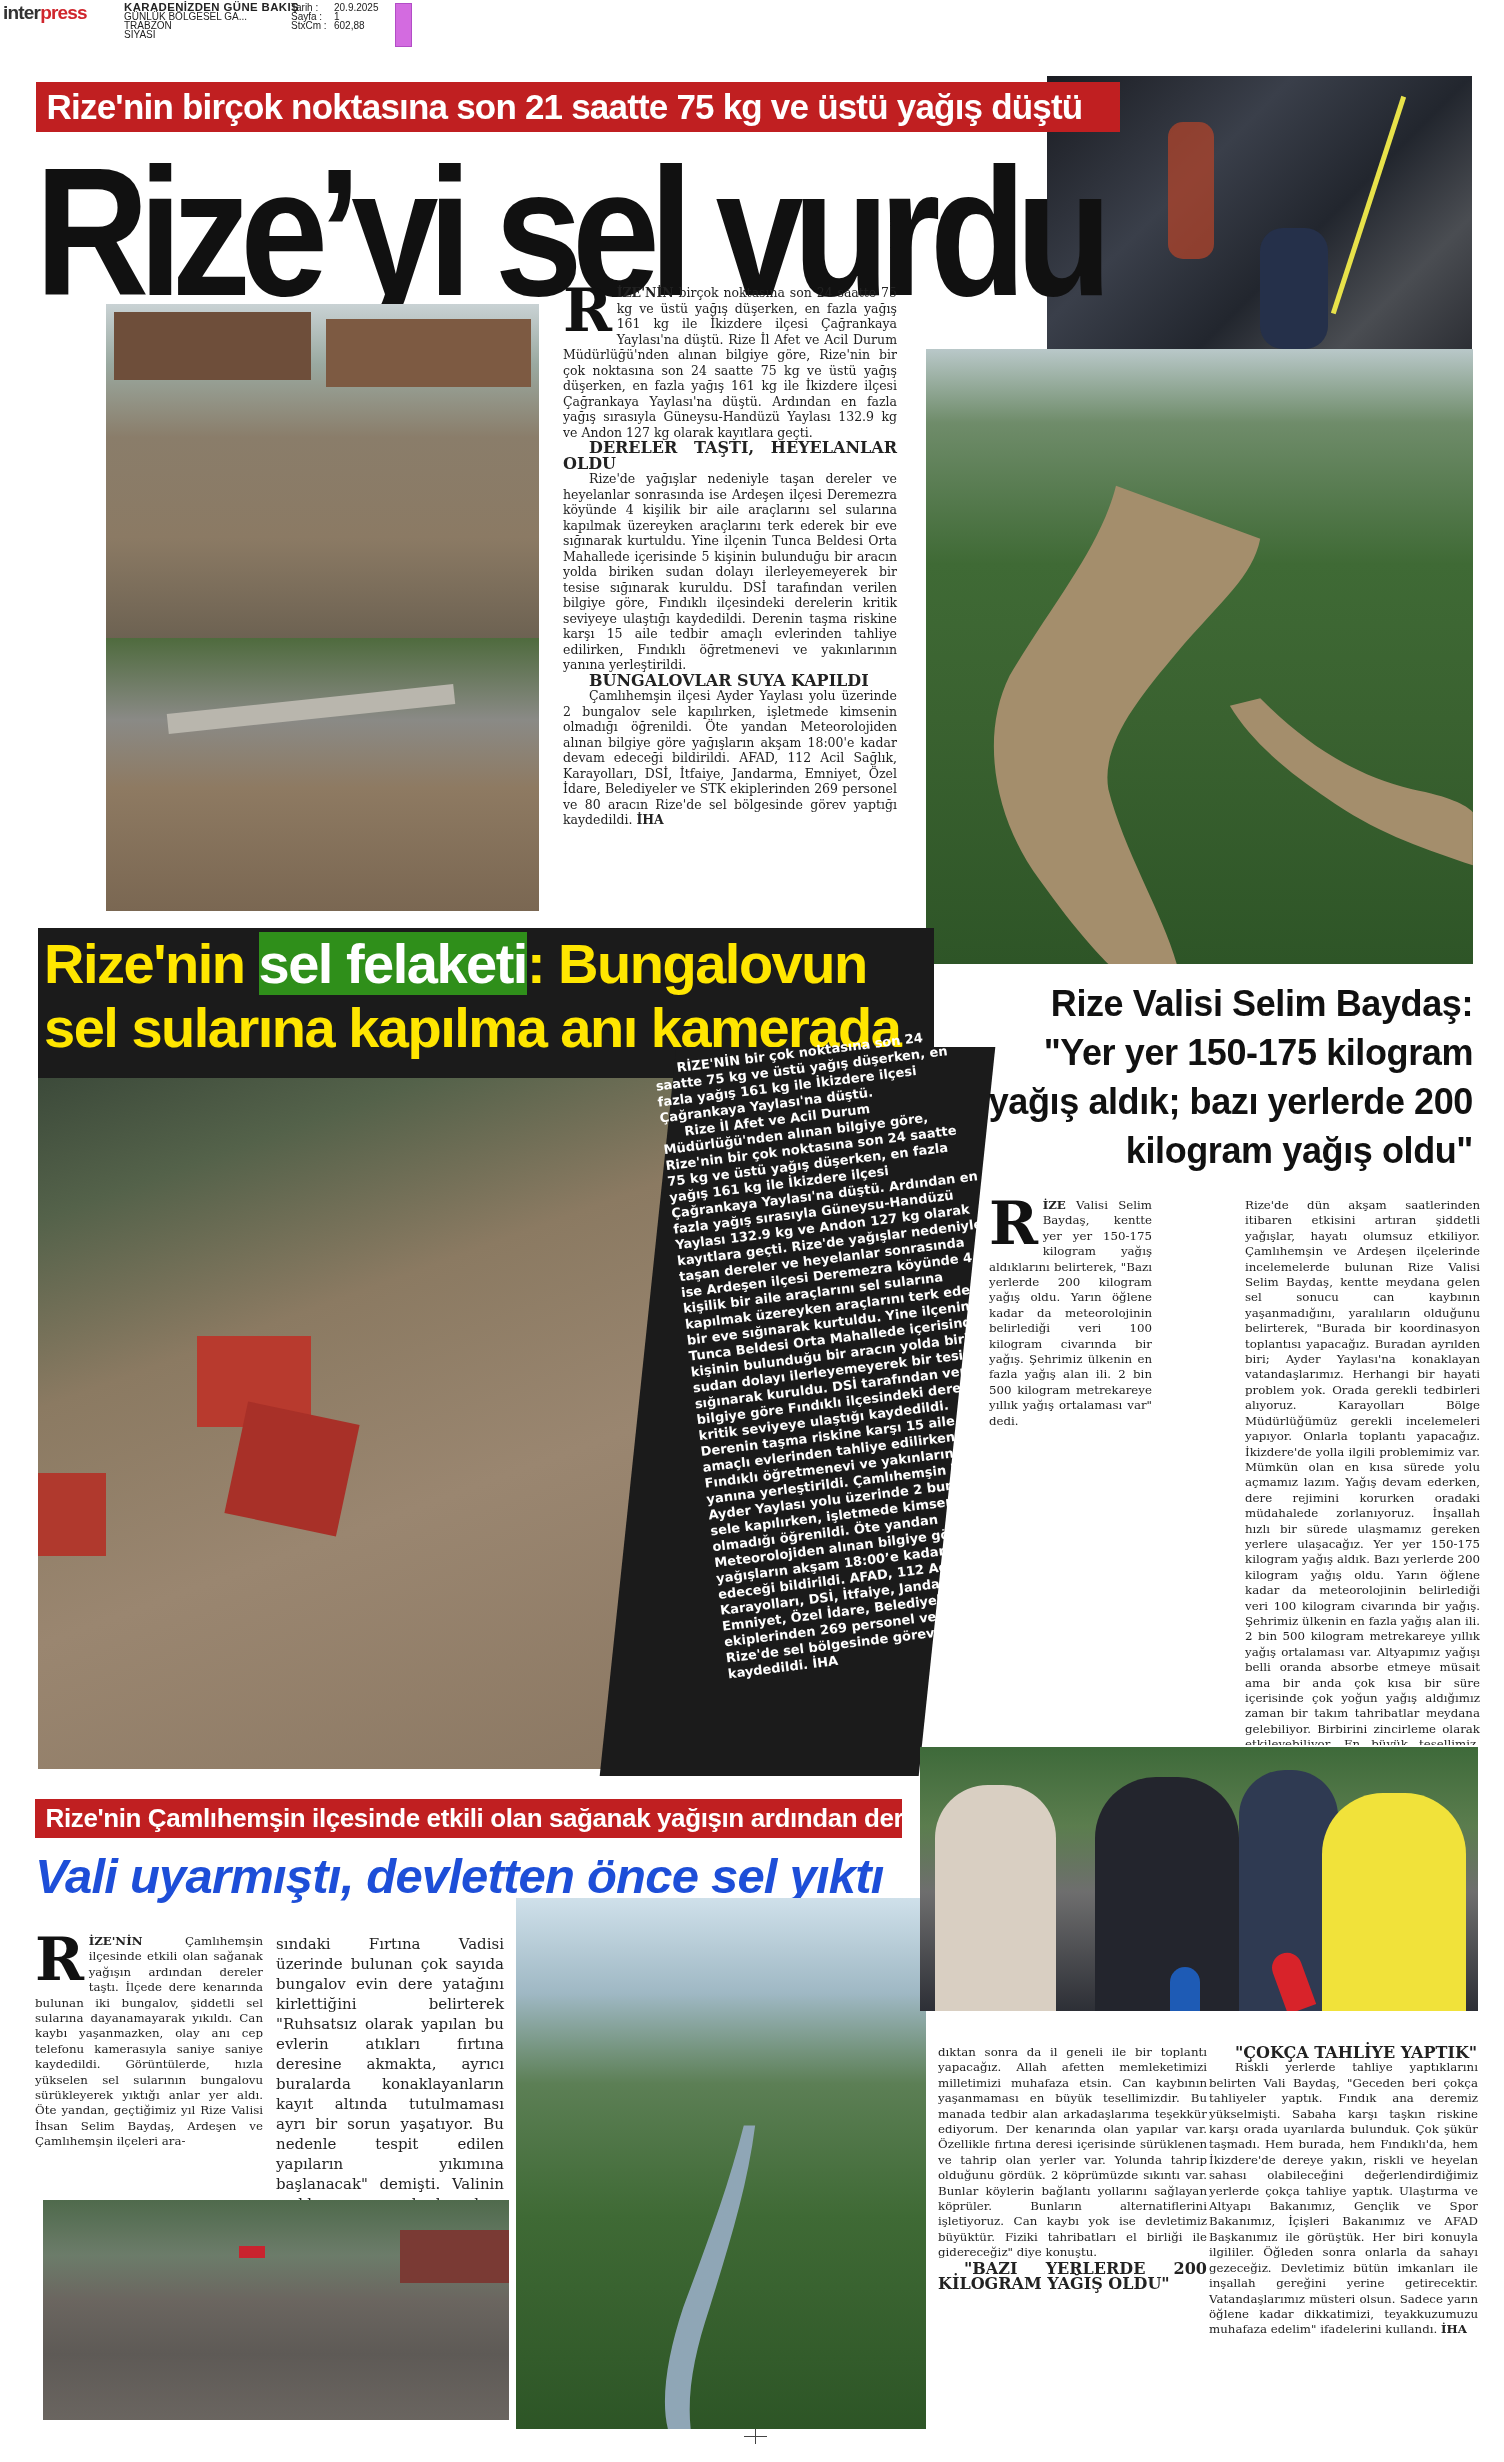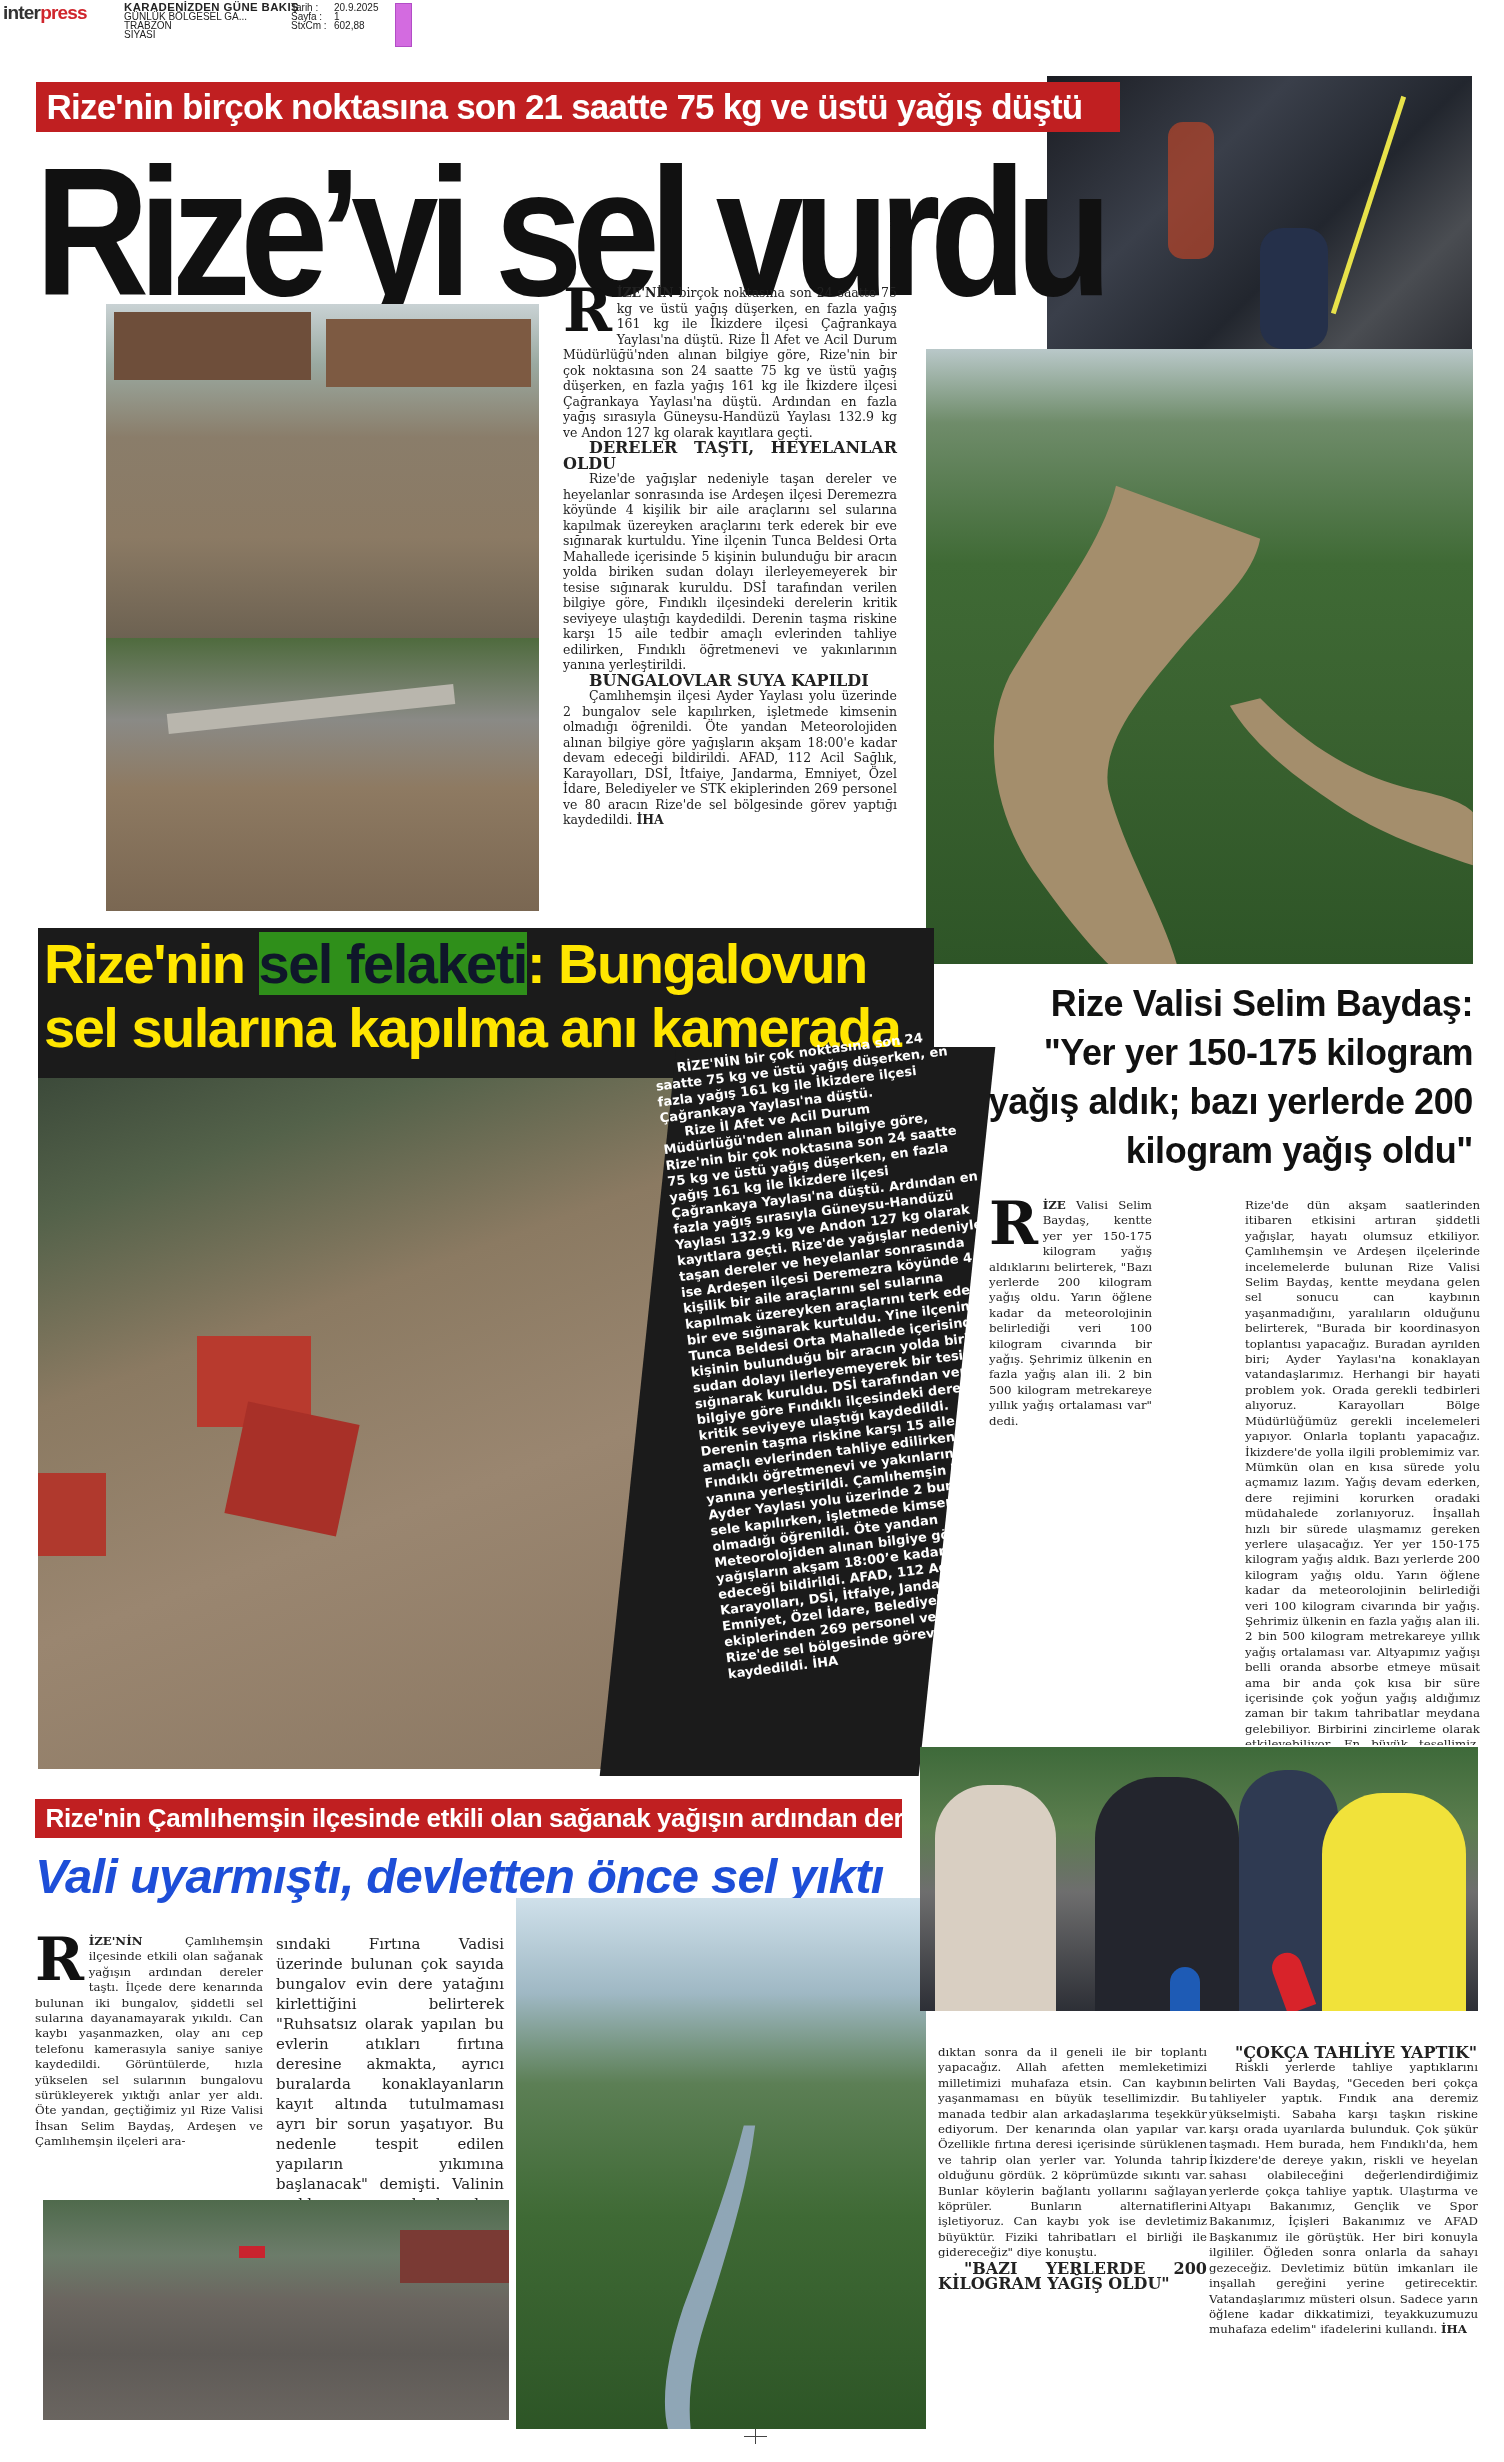--- a/index.html
+++ b/index.html
@@ -30,21 +30,21 @@
   .lead-bold { font-weight: bold; }
   .byline { font-weight: bold; }
 
   
   .main-head { position: absolute; left: 35px; top: 144px; font-family: "Liberation Sans", sans-serif; font-weight: bold; font-size: 158px; letter-spacing: -10.6px; line-height: 152px; color: #111; transform: scaleY(1.15); transform-origin: top left; white-space: nowrap; }
   .col1 { position: absolute; left: 563px; top: 285px; width: 334px; }
 
   
   .black-panel { position: absolute; background: #1b1b1b; }
   .yellow-head { position: absolute; left: 44px; top: 932px; font-family: "Liberation Sans", sans-serif; font-weight: bold; font-size: 56px; line-height: 64px; color: #ffe600; letter-spacing: -1.5px; white-space: nowrap; }
-  .yellow-head .green { color: #0f172a; background: #2f8f1a; }
+  .yellow-head .green { color: #ffffff; background: #2f8f1a; }
   .rot-text { position: absolute; left: 653px; top: 1063px; width: 311px; transform: rotate(-7deg); transform-origin: top left; font-family: "DejaVu Sans", sans-serif; font-weight: bold; font-size: 13px; line-height: 16px; color: #fff; text-align: left; }
   .rot-text p { text-indent: 23px; }
 
   
   .vali-head { position: absolute; left: 987px; top: 979px; width: 486px; font-family: "Liberation Sans", sans-serif; font-weight: bold; font-size: 36px; line-height: 49px; text-align: right; color: #111; letter-spacing: -0.4px; }
   .vali-col1 { position: absolute; left: 989px; top: 1198px; width: 163px; font-size: 11.8px; line-height: 15.4px; }
   .vali-col2 { position: absolute; left: 1245px; top: 1198px; width: 235px; font-size: 11.8px; line-height: 15.4px; }
 
   
   .italic-head { position: absolute; left: 35px; top: 1849px; font-family: "Liberation Sans", sans-serif; font-weight: bold; font-style: italic; font-size: 49px; line-height: 55px; color: #1d4ed8; white-space: nowrap; letter-spacing: -0.8px; }

